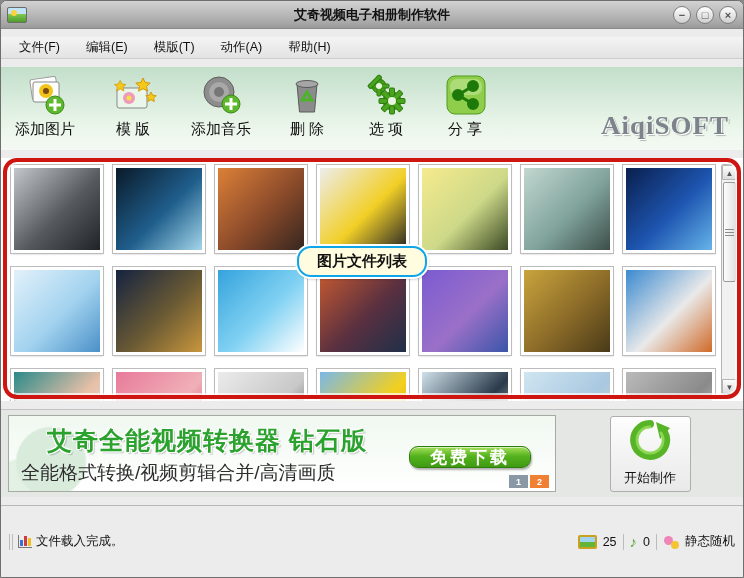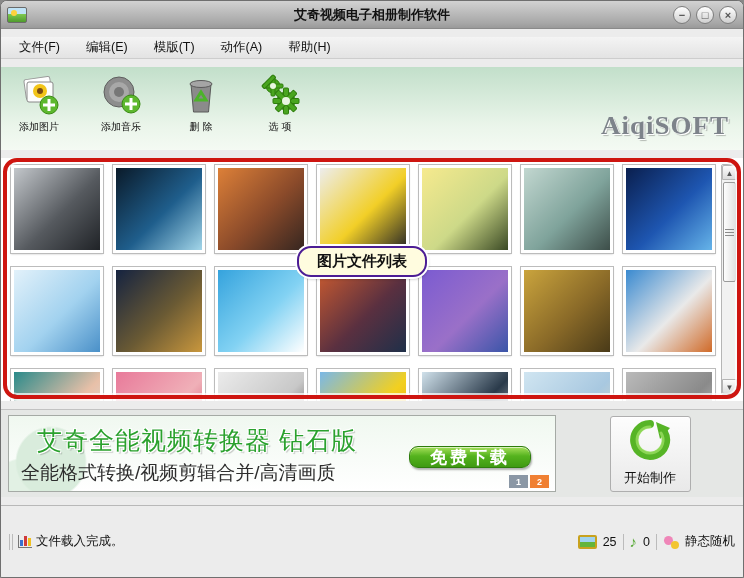--- a/index.html
+++ b/index.html
@@ -23,21 +23,21 @@
   
   .menubar { height:22px; flex:0 0 22px; background:linear-gradient(#f4f4f4,#e3e3e3);
              border-bottom:1px solid #cdcdcd; display:flex; align-items:center; padding-left:8px; }
   .menu-item { font-size:12.5px; color:#111; padding:2px 10px; margin-right:6px; }
 
   
   .toolbar { height:83px; flex:0 0 83px; background:linear-gradient(#c2dfca,#eaf5ea 70%,#f4faf3);
              display:flex; align-items:flex-start; padding:4px 10px 0 10px; position:relative; }
   .tool-btn { display:flex; flex-direction:column; align-items:center; margin-right:26px; padding:2px 4px; }
   .tool-btn .ticon { height:46px; display:flex; align-items:center; justify-content:center; }
-  .tool-btn .tlabel { font-size:10px; color:#111; margin-top:1px; white-space:nowrap; }
+  .tool-btn .tlabel { font-size:15px; color:#111; margin-top:1px; white-space:nowrap; }
   .logo { position:absolute; right:14px; bottom:8px; font-family:"Liberation Serif","DejaVu Serif",serif;
           font-weight:bold; font-size:27px; color:#7d838a; letter-spacing:1px;
           text-shadow:1px 1px 0 #fff, 2px 2px 1px rgba(0,0,0,.25); transform:scaleY(.92); }
 
   
   .grid-area { height:243px; flex:0 0 243px; background:#fff; position:relative; overflow:hidden; }
   .thumb-grid { position:absolute; left:10px; right:28px; top:7px;
                 display:grid; grid-template-columns:repeat(7,1fr); gap:14px 10px; }
   .thumb { height:88px; border:3px solid #fff; outline:1px solid #bcbcbc; box-shadow:0 1px 2px rgba(0,0,0,.25); }
   .vscroll { position:absolute; right:5px; top:6px; bottom:6px; width:17px;
@@ -47,42 +47,42 @@
   .vs-up { top:0; border-radius:2px 2px 0 0; }
   .vs-down { bottom:0; border-radius:0 0 2px 2px; }
   .vs-thumb { position:absolute; left:1px; right:1px; top:17px; height:100px;
               background:linear-gradient(90deg,#fdfdfd,#e2e2e2); border:1px solid #9a9a9a; border-radius:2px; }
   .vs-grip { width:9px; height:1px; background:#8a8a8a; margin:2px auto 0; }
   .vs-grip:first-child { margin-top:46px; }
   .red-overlay { position:absolute; left:2px; right:2px; top:0; bottom:2px; border:4px solid #ce1510;
                  border-radius:14px; pointer-events:none;
                  box-shadow:0 0 0 2px rgba(255,255,255,.85), inset 0 0 0 2px rgba(255,255,255,.7); }
   .grid-tooltip { position:absolute; left:296px; top:88px; width:130px; height:31px; background:#fffcdf;
-                  border:2px solid #4c1d95; border-radius:14px; box-shadow:0 0 0 2px #fff, 1px 2px 3px rgba(0,0,0,.3);
+                  border:2px solid #0ea5e9; border-radius:14px; box-shadow:0 0 0 2px #fff, 1px 2px 3px rgba(0,0,0,.3);
                   display:flex; align-items:center; justify-content:center;
                   font-size:15px; font-weight:bold; color:#111; z-index:5; }
 
   
   .music-table { height:84px; flex:0 0 84px; margin:0 7px; border:1px solid #909090; background:#fff;
                  display:flex; flex-direction:column; }
   .mt-header { height:21px; flex:0 0 21px; display:flex; background:linear-gradient(#fcfcfc,#dadada);
                border-bottom:1px solid #a8a8a8; font-size:12.5px; font-weight:bold; color:#111; }
   .mt-header > div { display:flex; align-items:center; justify-content:center; border-right:1px solid #b0b0b0; }
   .mt-body { flex:1; display:flex; }
   .mt-body > div { border-right:1px solid #ececec; }
   .col-name { flex:1; } .col-fmt { width:66px; } .col-dur { width:62px; } .col-star { width:24px; } .col-fill { width:12px; border-right:none!important; }
 
   
   .bottom { height:88px; flex:0 0 88px; background:#e5e7e5; border-top:1px solid #c2c2c2;
             display:flex; padding:5px 7px; gap:8px; }
   .banner { flex:1; position:relative; border:1px solid #a5aaa5; background:
             radial-gradient(circle at 42px 46px, #d9ecdc 0 34px, rgba(217,236,220,0) 36px),
             radial-gradient(circle at 12px 70px, #e2f1e4 0 26px, rgba(226,241,228,0) 28px),
             linear-gradient(#f0f8f0,#ffffff); overflow:hidden; }
-  .banner-title { position:absolute; left:28px; top:8px; font-size:25px; font-weight:normal; color:#2ba12e;
+  .banner-title { position:absolute; left:38px; top:8px; font-size:25px; font-weight:bold; color:#2ba12e;
                   text-shadow:-1px -1px 0 #fff, 1px -1px 0 #fff, -1px 1px 0 #fff, 1px 1px 0 #fff, 2px 2px 1px rgba(0,0,0,.2);
                   letter-spacing:1px; white-space:nowrap; }
   .banner-sub { position:absolute; left:12px; top:44px; font-size:19px; color:#2d2d2d; white-space:nowrap; }
   .dl-btn { position:absolute; right:24px; top:30px; width:122px; height:22px; border-radius:9px;
             background:linear-gradient(#a6e05a,#55b31e 45%,#3f9a12); border:1px solid #2e7d0c;
             color:#fff; font-size:17px; font-weight:bold; letter-spacing:3px;
             display:flex; align-items:center; justify-content:center;
             box-shadow:inset 0 1px 0 rgba(255,255,255,.6), 1px 2px 2px rgba(0,0,0,.3); }
   .pager { position:absolute; right:6px; bottom:3px; display:flex; gap:2px; }
   .page-dot { width:19px; height:13px; color:#fff; font-size:9px; font-weight:bold;
@@ -142,20 +142,33 @@
           <circle cx="25" cy="17" r="7" fill="#f2c419"></circle>
           <circle cx="25" cy="17" r="3" fill="#7a4a12"></circle>
           <circle cx="34" cy="31" r="9" fill="#5db82e" stroke="#3a8a14"></circle>
           <rect x="32.5" y="25" width="3" height="12" fill="#fff"></rect>
           <rect x="28" y="29.5" width="12" height="3" fill="#fff"></rect>
         </svg>
       </span>
       <span class="tlabel">添加图片</span>
     </div>
 
+    <div class="tool-btn">
+      <span class="ticon">
+        <svg width="48" height="44" viewBox="0 0 48 44">
+          <rect x="8" y="14" width="30" height="20" rx="2" fill="#eaf6ea" stroke="#888"></rect>
+          <circle cx="20" cy="24" r="6" fill="#ef9ab8"></circle>
+          <circle cx="20" cy="24" r="2.5" fill="#f6e04a"></circle>
+          <path d="M12 8 l2.2 4.5 5 .6 -3.7 3.3 1 4.8 -4.5-2.5 -4.5 2.5 1-4.8 -3.7-3.3 5-.6 z" fill="#f6c919" stroke="#cf9a10" transform="scale(.8) translate(2 0)"></path>
+          <path d="M34 4 l2.2 4.5 5 .6 -3.7 3.3 1 4.8 -4.5-2.5 -4.5 2.5 1-4.8 -3.7-3.3 5-.6 z" fill="#f6c919" stroke="#cf9a10"></path>
+          <path d="M42 18 l1.6 3.2 3.6 .5 -2.6 2.4 .7 3.4 -3.3-1.8 -3.3 1.8 .7-3.4 -2.6-2.4 3.6-.5 z" fill="#f6c919" stroke="#cf9a10"></path>
+        </svg>
+      </span>
+      <span class="tlabel">模 版</span>
+    </div>
 
     <div class="tool-btn">
       <span class="ticon">
         <svg width="48" height="44" viewBox="0 0 48 44">
           <circle cx="22" cy="18" r="15" fill="#8d8d8d" stroke="#5f5f5f"></circle>
           <circle cx="22" cy="18" r="10" fill="#a8a8a8"></circle>
           <circle cx="22" cy="18" r="5" fill="#777"></circle>
           <circle cx="34" cy="30" r="9" fill="#5db82e" stroke="#3a8a14"></circle>
           <rect x="32.5" y="24" width="3" height="12" fill="#fff"></rect>
           <rect x="28" y="28.5" width="12" height="3" fill="#fff"></rect>
@@ -191,20 +204,36 @@
             <rect x="16" y="24.5" width="26" height="5" rx="1"></rect>
             <rect x="26.5" y="14" width="5" height="26" rx="1" transform="rotate(45 29 27)"></rect>
             <rect x="26.5" y="14" width="5" height="26" rx="1" transform="rotate(-45 29 27)"></rect>
           </g>
           <circle cx="29" cy="27" r="4" fill="#e8f6e0"></circle>
         </svg>
       </span>
       <span class="tlabel">选 项</span>
     </div>
 
+    <div class="tool-btn">
+      <span class="ticon">
+        <svg width="44" height="44" viewBox="0 0 44 44">
+          <rect x="4" y="2" width="38" height="38" rx="8" fill="#8fce4a" stroke="#4f9b1e"></rect>
+          <rect x="7" y="5" width="32" height="16" rx="7" fill="#b8e28c" opacity=".7"></rect>
+          <g stroke="#1d7a0a" stroke-width="3" fill="#1d7a0a">
+            <line x1="15" y1="21" x2="30" y2="12"></line>
+            <line x1="15" y1="21" x2="30" y2="30"></line>
+            <circle cx="15" cy="21" r="4.5"></circle>
+            <circle cx="30" cy="12" r="4.5"></circle>
+            <circle cx="30" cy="30" r="4.5"></circle>
+          </g>
+        </svg>
+      </span>
+      <span class="tlabel">分 享</span>
+    </div>
 
     <div class="logo">AiqiSOFT</div>
   </div>
 
   <div class="grid-area">
     <div class="thumb-grid">
         <div class="thumb" style="background: linear-gradient(135deg, rgb(195, 199, 203), rgb(86, 90, 95) 55%, rgb(32, 35, 39));"></div>
         <div class="thumb" style="background: linear-gradient(135deg, rgb(10, 26, 41), rgb(31, 94, 140) 55%, rgb(163, 214, 233));"></div>
         <div class="thumb" style="background: linear-gradient(135deg, rgb(221, 128, 56), rgb(138, 74, 42) 55%, rgb(54, 38, 32));"></div>
         <div class="thumb" style="background: linear-gradient(135deg, rgb(237, 237, 237), rgb(242, 207, 39) 55%, rgb(38, 38, 38));"></div>

